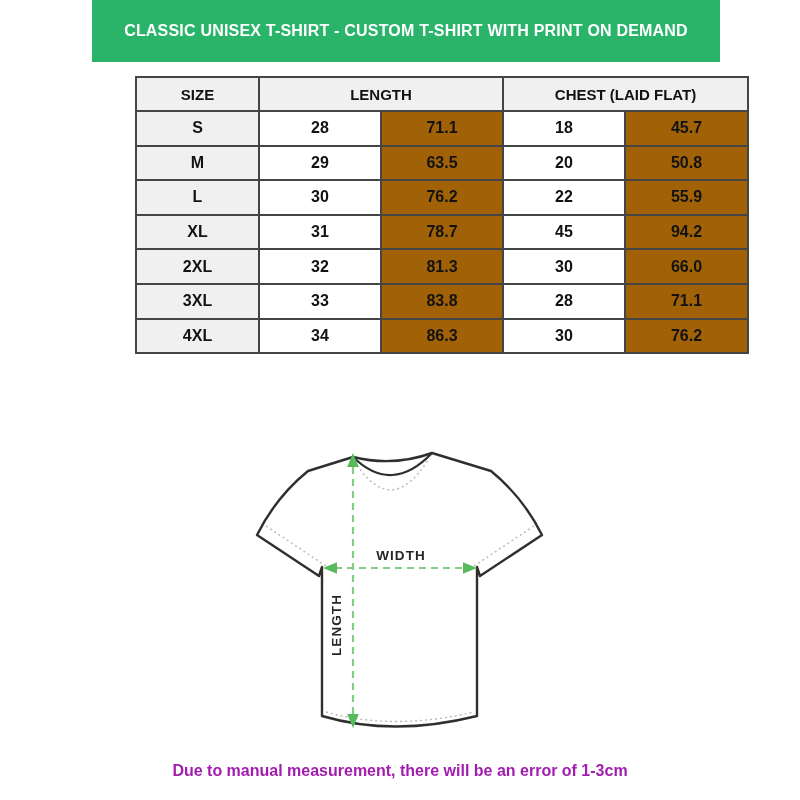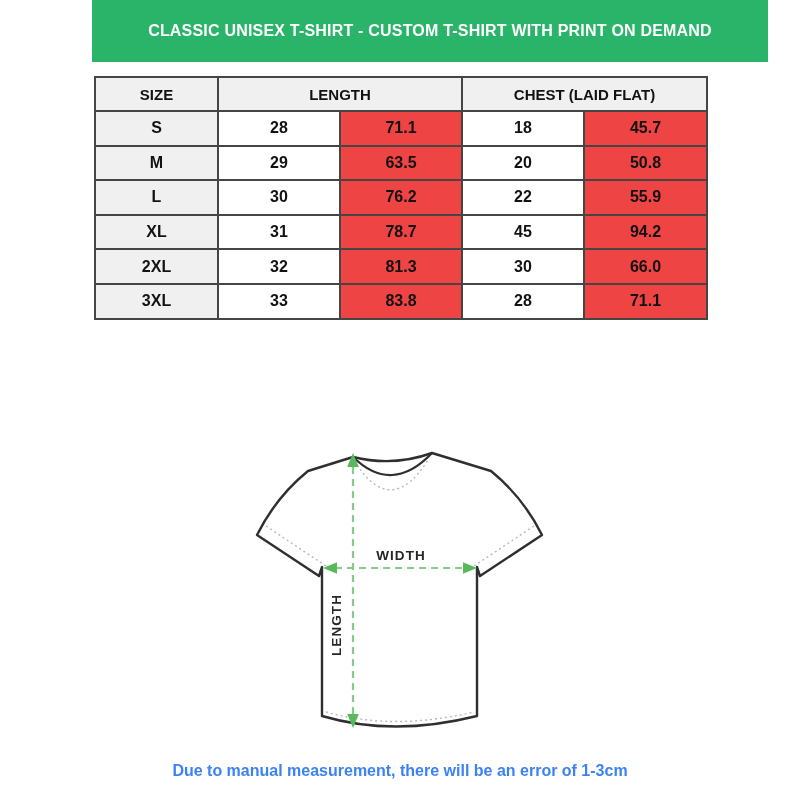--- a/index.html
+++ b/index.html
@@ -1,34 +1,34 @@
 <!DOCTYPE html>
 <html><head>
 <meta charset="utf-8">
 <style>
   html,body{margin:0;padding:0;background:#ffffff;}
   body{font-family:"Liberation Sans","DejaVu Sans",sans-serif;}
   #stage{position:relative;width:800px;height:800px;background:#ffffff;overflow:hidden;}
 
   
-  .banner{position:absolute;left:92px;top:0;width:676px;height:62px;
+  .banner{position:absolute;left:92px;top:0;width:628px;height:62px;
     display:flex;align-items:center;justify-content:center;}
   .banner-text{color:#ffffff;font-weight:bold;font-size:16px;letter-spacing:.2px;white-space:nowrap;}
 
   
   .table-wrap{position:absolute;left:94px;top:76px;}
-  table.size-chart{border-collapse:collapse;table-layout:fixed;width:612px;}
+  table.size-chart{border-collapse:collapse;table-layout:fixed;width:612px;margin-left:41px;}
   table.size-chart th,table.size-chart td{
     border:2px solid #454545;text-align:center;vertical-align:middle;
     color:#121212;font-weight:bold;padding:0;}
   table.size-chart th{height:32px;font-size:15px;background:#f0f0f0;}
   table.size-chart td{height:32.6px;font-size:16px;}
   td.c-size{background:#f0f0f0;}
   td.c-in{background:#ffffff;}
-  td.c-cm{background:#ef4444;}
+  td.c-cm{background:#a16207;}
 
   
   .shirt-svg{position:absolute;left:230px;top:425px;width:340px;height:340px;}
   .measure-label{position:absolute;color:#262626;font-weight:bold;font-size:13.5px;
     letter-spacing:1.1px;text-align:center;}
   .width-label{left:331px;top:548px;width:140px;}
   .length-label{left:297px;top:616px;width:80px;height:18px;line-height:18px;
     transform:rotate(-90deg);transform-origin:center center;}
 
   
@@ -96,20 +96,27 @@
             <td class="c-in">30</td>
             <td class="c-cm">66.0</td>
           </tr>
           <tr>
             <td class="c-size">3XL</td>
             <td class="c-in">33</td>
             <td class="c-cm">83.8</td>
             <td class="c-in">28</td>
             <td class="c-cm">71.1</td>
           </tr>
+          <tr>
+            <td class="c-size">4XL</td>
+            <td class="c-in">34</td>
+            <td class="c-cm">86.3</td>
+            <td class="c-in">30</td>
+            <td class="c-cm">76.2</td>
+          </tr>
         </tbody>
     </table>
   </div>
 
   <svg class="shirt-svg" viewBox="0 0 340 340" xmlns="http://www.w3.org/2000/svg">
     <path d="M123,32 L78,46 Q46,72 27,110 L89,151 L92,142 L92,291 Q163,312 247,291 L247,142 L250,151 L312,110 Q293,72 261,46 L202,28 Q163,42 123,32 Z" fill="#ffffff" stroke="#2f2f2f" stroke-width="2.4" stroke-linejoin="round"></path>
     <path d="M123,32 Q162,70 202,28" fill="none" stroke="#2f2f2f" stroke-width="2.2"></path>
     <path d="M127,40 Q162,92 198,35" fill="none" stroke="#b8b8b8" stroke-width="1.4" stroke-dasharray="2,3"></path>
     <path d="M36,101 L96,141" fill="none" stroke="#b8b8b8" stroke-width="1.4" stroke-dasharray="2,3"></path>
     <path d="M304,101 L244,141" fill="none" stroke="#b8b8b8" stroke-width="1.4" stroke-dasharray="2,3"></path>
@@ -120,15 +127,15 @@
     <polygon points="123,303 117.2,289 128.8,289" fill="#58b95c"></polygon>
 
     <line x1="105" y1="143" x2="235" y2="143" stroke="#84cd87" stroke-width="2.2" stroke-dasharray="7,5"></line>
     <polygon points="93,143 107,137.2 107,148.8" fill="#58b95c"></polygon>
     <polygon points="247,143 233,137.2 233,148.8" fill="#58b95c"></polygon>
   </svg>
 
   <div class="measure-label width-label">WIDTH</div>
   <div class="measure-label length-label">LENGTH</div>
 
-  <div class="footer-note" style="color: #3b82f6;">Due to manual measurement, there will be an error of 1-3cm</div>
+  <div class="footer-note" style="color: #a21caf;">Due to manual measurement, there will be an error of 1-3cm</div>
 
 </div>
 
 </body></html>

